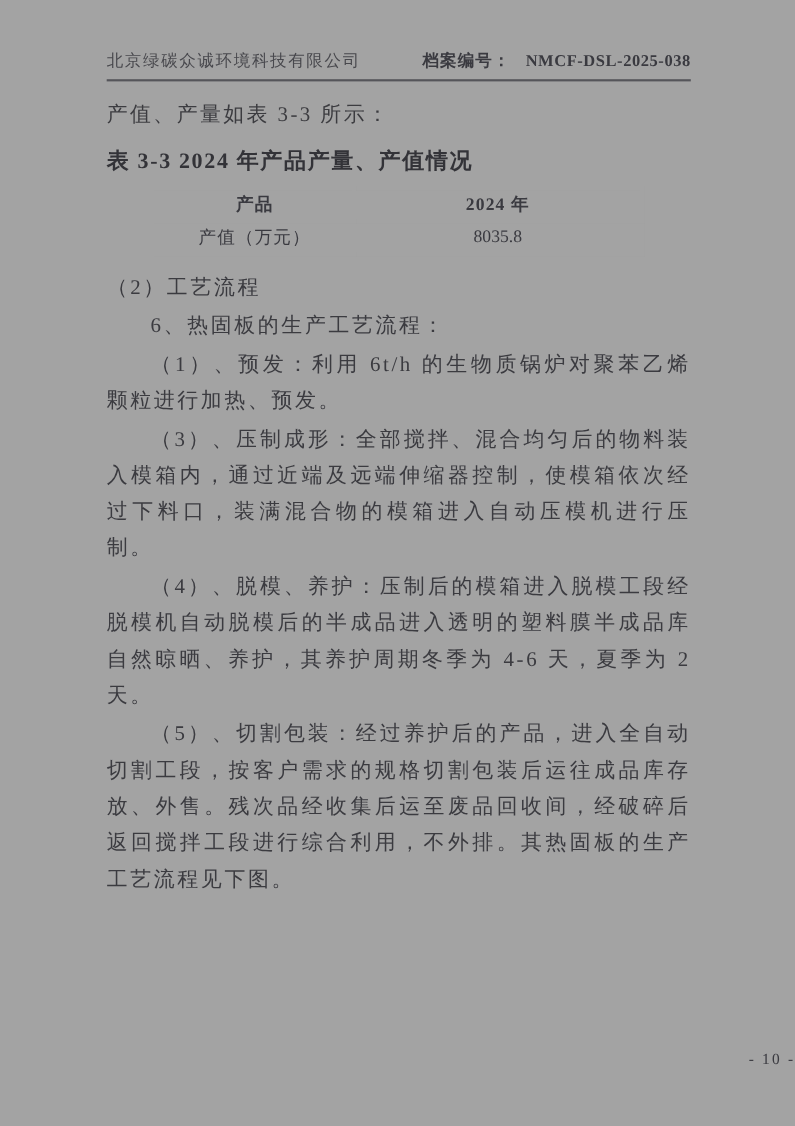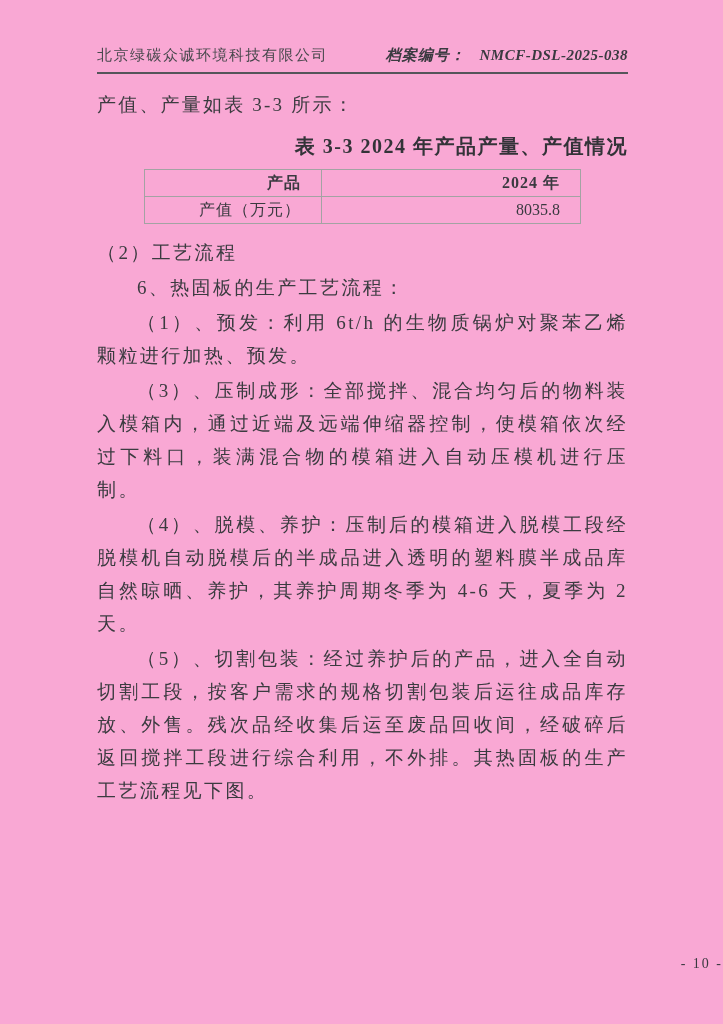--- a/index.html
+++ b/index.html
@@ -4,21 +4,21 @@
 <style>
   html, body {
     margin: 0;
     padding: 0;
     background: #ffffff;
   }
   .page {
     position: relative;
     width: 723px;
     height: 1024px;
-    background: #f9a8d4;
+    background: #a3a3a3;
     font-family: "Liberation Serif", "DejaVu Serif", serif;
     color: #3c3c40;
     overflow: hidden;
     margin: 0 auto;
   }
   .content {
     position: absolute;
     left: 97px;
     right: 95px;
     top: 0;
@@ -33,55 +33,54 @@
     border-bottom: 2px solid #55555a;
     font-size: 15px;
   }
   .company {
     letter-spacing: 1.5px;
     color: #48484d;
   }
   .archive {
     white-space: nowrap;
     color: #3a3a40;
-    font-style: italic;
   }
   .archive .label {
     font-weight: bold;
     letter-spacing: 1px;
   }
   .archive .number {
     font-weight: bold;
     margin-left: 10px;
     letter-spacing: 0.5px;
   }
   
   .lead {
     margin: 16px 0 0 0;
     font-size: 19px;
     letter-spacing: 2.2px;
     line-height: 30px;
   }
   .table-title {
     margin: 13px 0 0 0;
-    text-align: right;
+    text-align: left;
     font-weight: bold;
     font-size: 20px;
     letter-spacing: 1.5px;
     color: #333338;
   }
   
   table.prod-table {
     border-collapse: collapse;
     margin: 9px auto 0 auto;
     table-layout: fixed;
   }
   table.prod-table td, table.prod-table th {
-    border: 1px solid #a3a3a3;
-    text-align: right;
+    border: 4px solid #a3a3a3;
+    text-align: center;
     vertical-align: middle;
     height: 26px;
     padding: 0 20px;
     font-size: 16px;
     color: #3a3a40;
   }
   table.prod-table .col-product { width: 136px; }
   table.prod-table .col-year    { width: 218px; }
   table.prod-table th {
     font-weight: bold;

